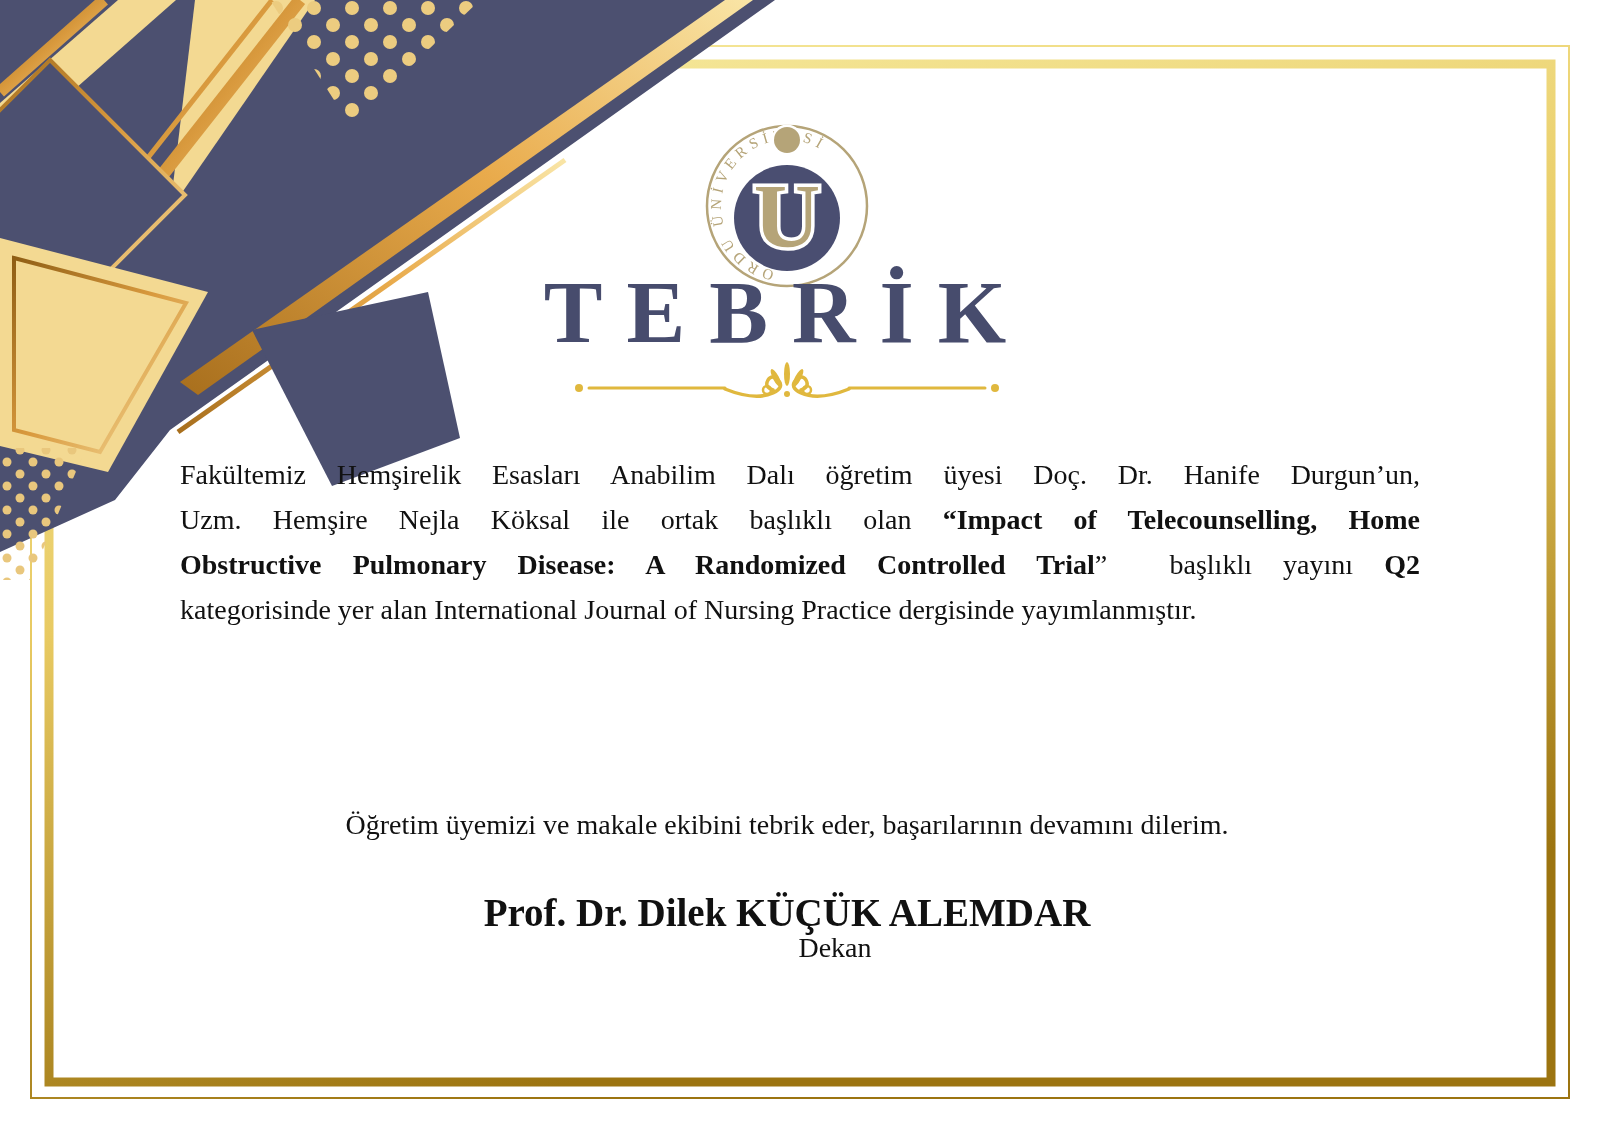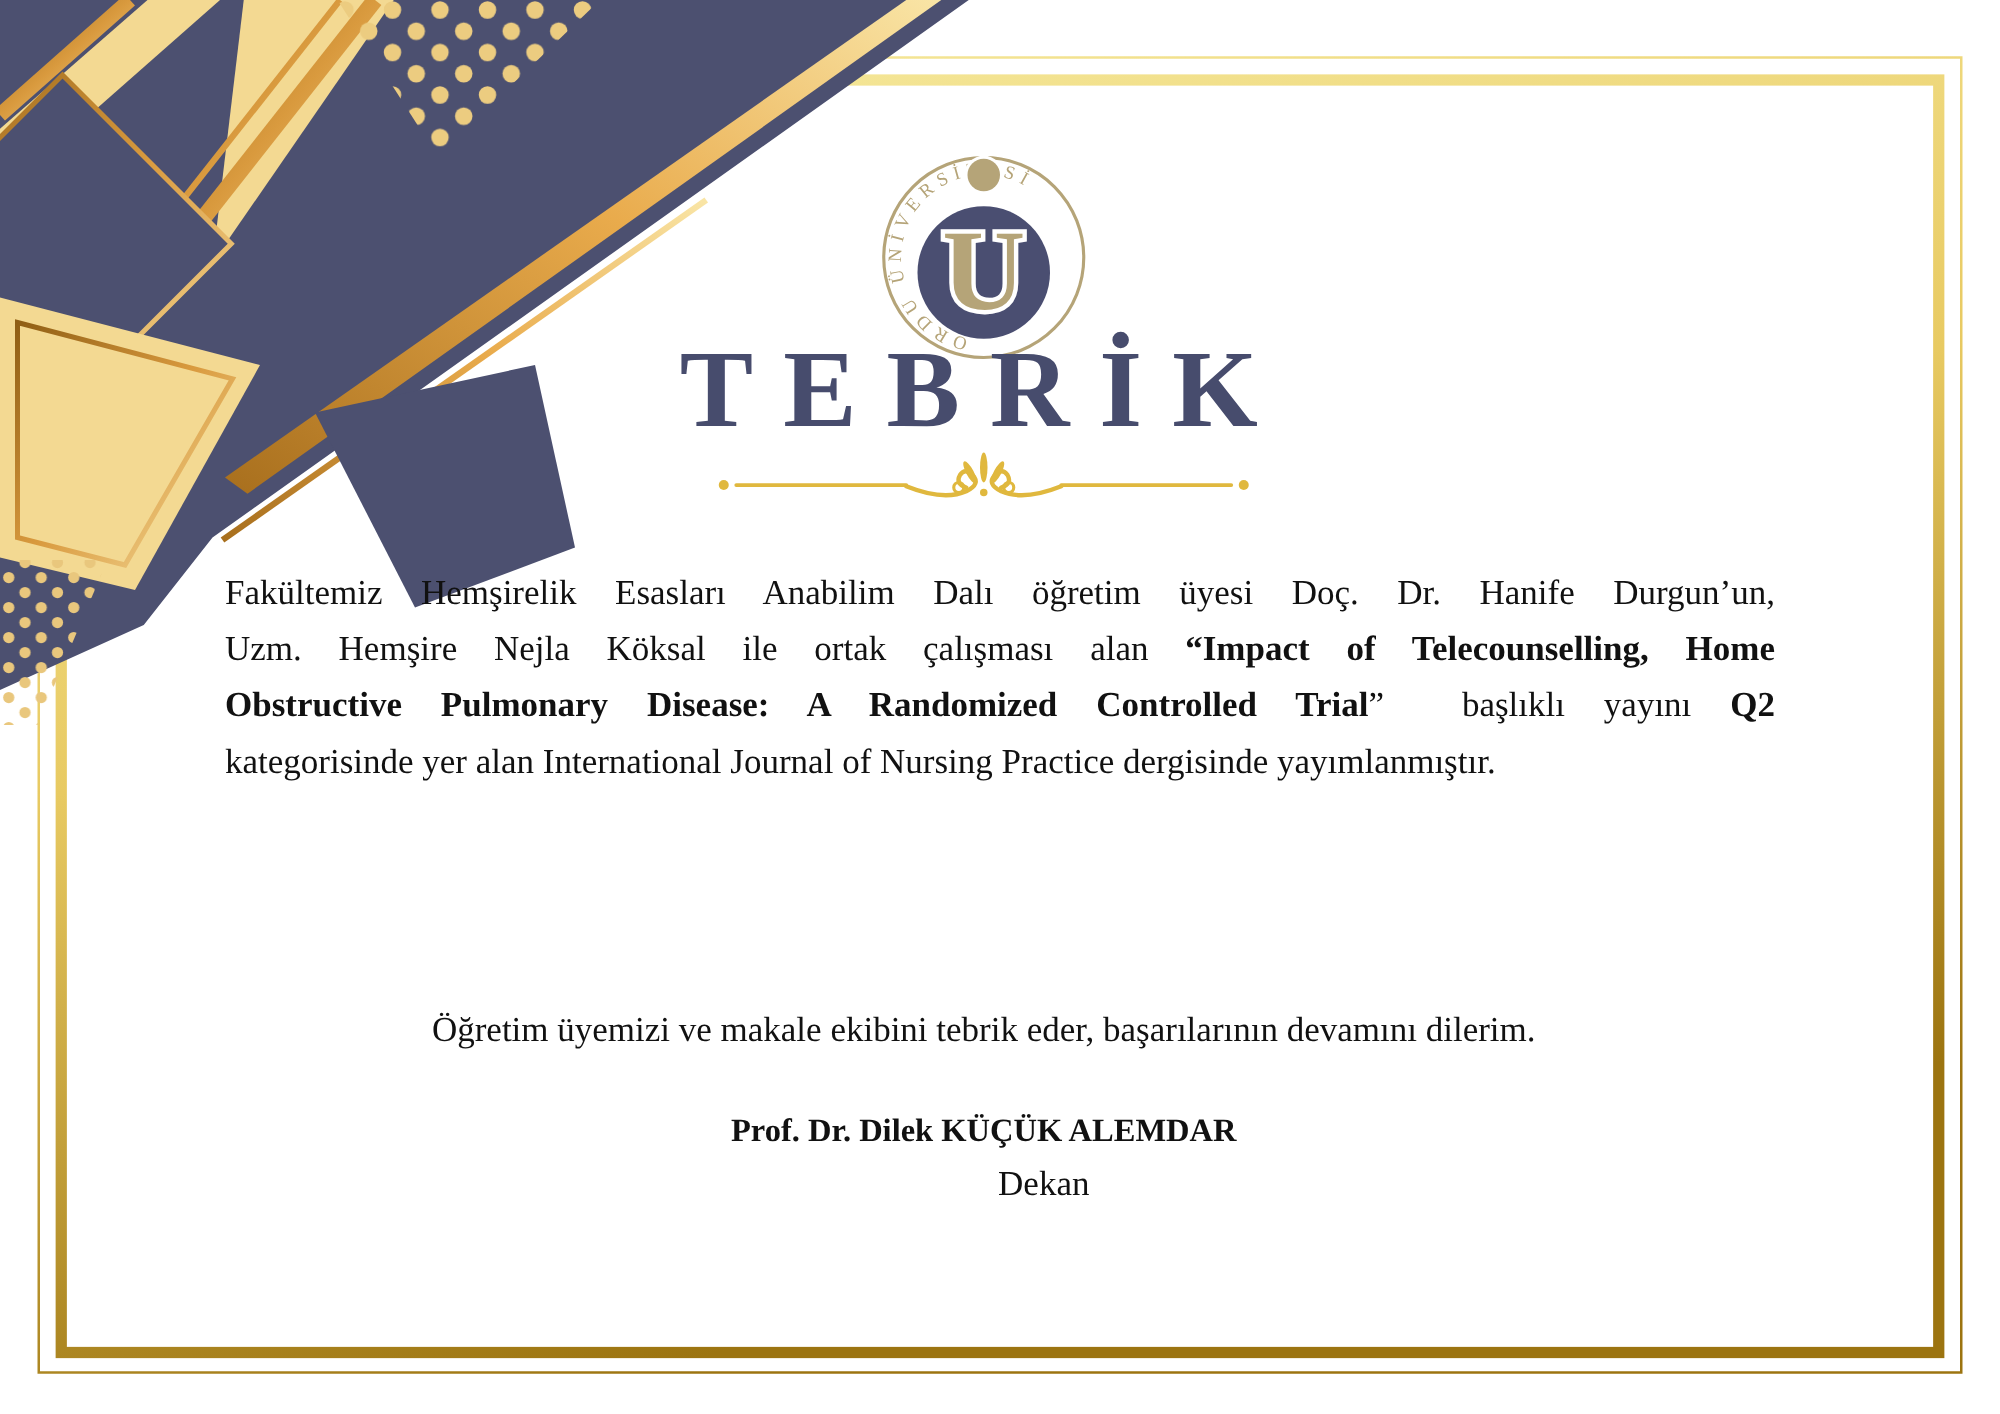--- a/index.html
+++ b/index.html
@@ -37,21 +37,21 @@
 
   .closing{
     top:768px;
     font-size:28px;
     color:#111111;
     margin-top:41px;
   }
 
   .sig-name{
     top:890px;
-    font-size:26px;
+    font-size:39px;
     font-weight:700;
     color:#111111;
   }
   .sig-role{
     top:932px;
     font-size:28px;
     color:#111111;
     margin-left:48px;
   }
 </style>
@@ -142,21 +142,21 @@
       <circle cx="-20" cy="2" r="4" fill="none" stroke-width="2.5"></circle>
       <circle cx="20" cy="2" r="4" fill="none" stroke-width="2.5"></circle>
       <circle cx="0" cy="6" r="3" stroke="none"></circle>
     </g>
   </svg>
 
   <div class="centered title">TEBRİK</div>
 
   <div class="paragraph">
       <div class="para-line"><span>Fakültemiz Hemşirelik Esasları Anabilim Dalı öğretim üyesi Doç. Dr. Hanife Durgun’un,</span></div>
-      <div class="para-line"><span>Uzm. Hemşire Nejla Köksal ile ortak çalışması alan </span><span class="b">“Impact of Telecounselling, Home</span></div>
+      <div class="para-line"><span>Uzm. Hemşire Nejla Köksal ile ortak başlıklı olan </span><span class="b">“Impact of Telecounselling, Home</span></div>
       <div class="para-line"><span class="b">Obstructive Pulmonary Disease: A Randomized Controlled Trial</span><span>”&nbsp; başlıklı yayını </span><span class="b">Q2</span></div>
       <div class="para-line last"><span>kategorisinde yer alan International Journal of Nursing Practice dergisinde yayımlanmıştır.</span></div>
     </div>
 
   <div class="centered closing">Öğretim üyemizi ve makale ekibini tebrik eder, başarılarının devamını dilerim.</div>
 
   <div class="centered sig-name">Prof. Dr. Dilek KÜÇÜK ALEMDAR</div>
   <div class="centered sig-role">Dekan</div>
 
 </div>

